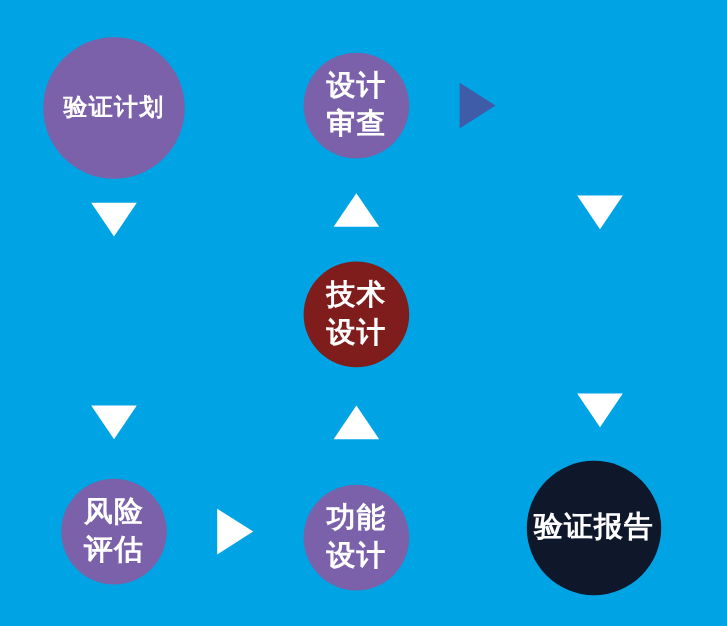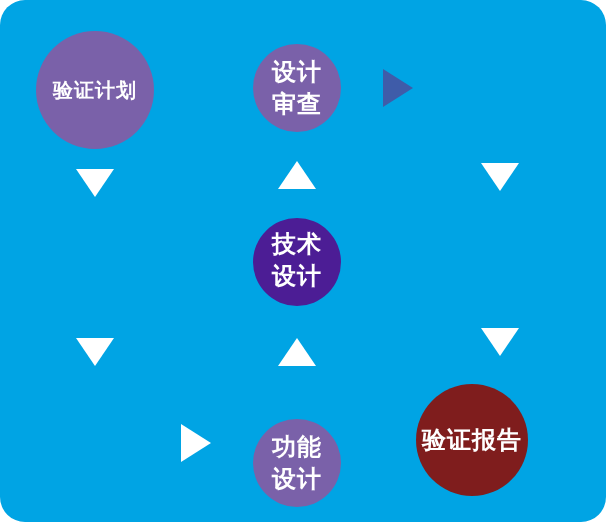--- a/index.html
+++ b/index.html
@@ -48,58 +48,62 @@
   }
   .arrow-right {
     border-top: 19px solid transparent;
     border-bottom: 19px solid transparent;
     border-left: 30px solid var(--arrow-color, #fff);
   }
 </style>
 </head>
 <body>
 
-<div id="diagram" style="background: rgb(0, 164, 228); border-radius: 25px;">
+<div id="diagram" style="background: rgb(0, 164, 228);">
 
   <div class="node" style="left: 36px; top: 31px; width: 118px; height: 118px; background: rgb(122, 97, 169);">
     <span class="node-label fs-20">验证计划</span>
   </div>
 
   <div class="arrow arrow-down" style="left: 76px; top: 169px; --arrow-color: #FFFFFF;"></div>
 
 
   <div class="arrow arrow-down" style="left: 76px; top: 338px; --arrow-color: #FFFFFF;"></div>
 
+  <div class="node" style="left: 51px; top: 399px; width: 88px; height: 88px; background: rgb(122, 97, 169);">
+    <span class="node-label fs-18">风险
+评估</span>
+  </div>
 
   <div class="arrow arrow-right" style="left: 181px; top: 424px; --arrow-color: #FFFFFF;"></div>
 
   <div class="node" style="left: 253px; top: 44px; width: 88px; height: 88px; background: rgb(122, 97, 169);">
     <span class="node-label fs-18">设计
 审查</span>
   </div>
 
   <div class="arrow arrow-up" style="left: 278px; top: 161px; --arrow-color: #FFFFFF;"></div>
 
-  <div class="node" style="left: 253px; top: 218px; width: 88px; height: 88px; background: #4c1d95; font-family: Liberation Mono, monospace;">
+  <div class="node" style="left: 253px; top: 218px; width: 88px; height: 88px; background: #7f1d1d;">
     <span class="node-label fs-18">技术
 设计</span>
   </div>
 
   <div class="arrow arrow-up" style="left: 278px; top: 338px; --arrow-color: #FFFFFF;"></div>
 
-  <div class="node" style="left: 253px; top: 419px; width: 88px; height: 88px; background: rgb(122, 97, 169);">
+  <div class="node" style="left: 253px; top: 404px; width: 88px; height: 88px; background: rgb(122, 97, 169);">
     <span class="node-label fs-18">功能
 设计</span>
   </div>
 
   <div class="arrow arrow-right" style="left: 383px; top: 69px; --arrow-color: #3F5CA9;"></div>
 
 
   <div class="arrow arrow-down" style="left: 481px; top: 163px; --arrow-color: #FFFFFF;"></div>
 
 
   <div class="arrow arrow-down" style="left: 481px; top: 328px; --arrow-color: #FFFFFF;"></div>
 
-  <div class="node" style="left: 416px; top: 384px; width: 112px; height: 112px; background: #7f1d1d;">
+  <div class="node" style="left: 439px; top: 384px; width: 112px; height: 112px; background: #0f172a;">
     <span class="node-label fs-18">验证报告</span>
   </div>
 
 </div>
 
 </body></html>

